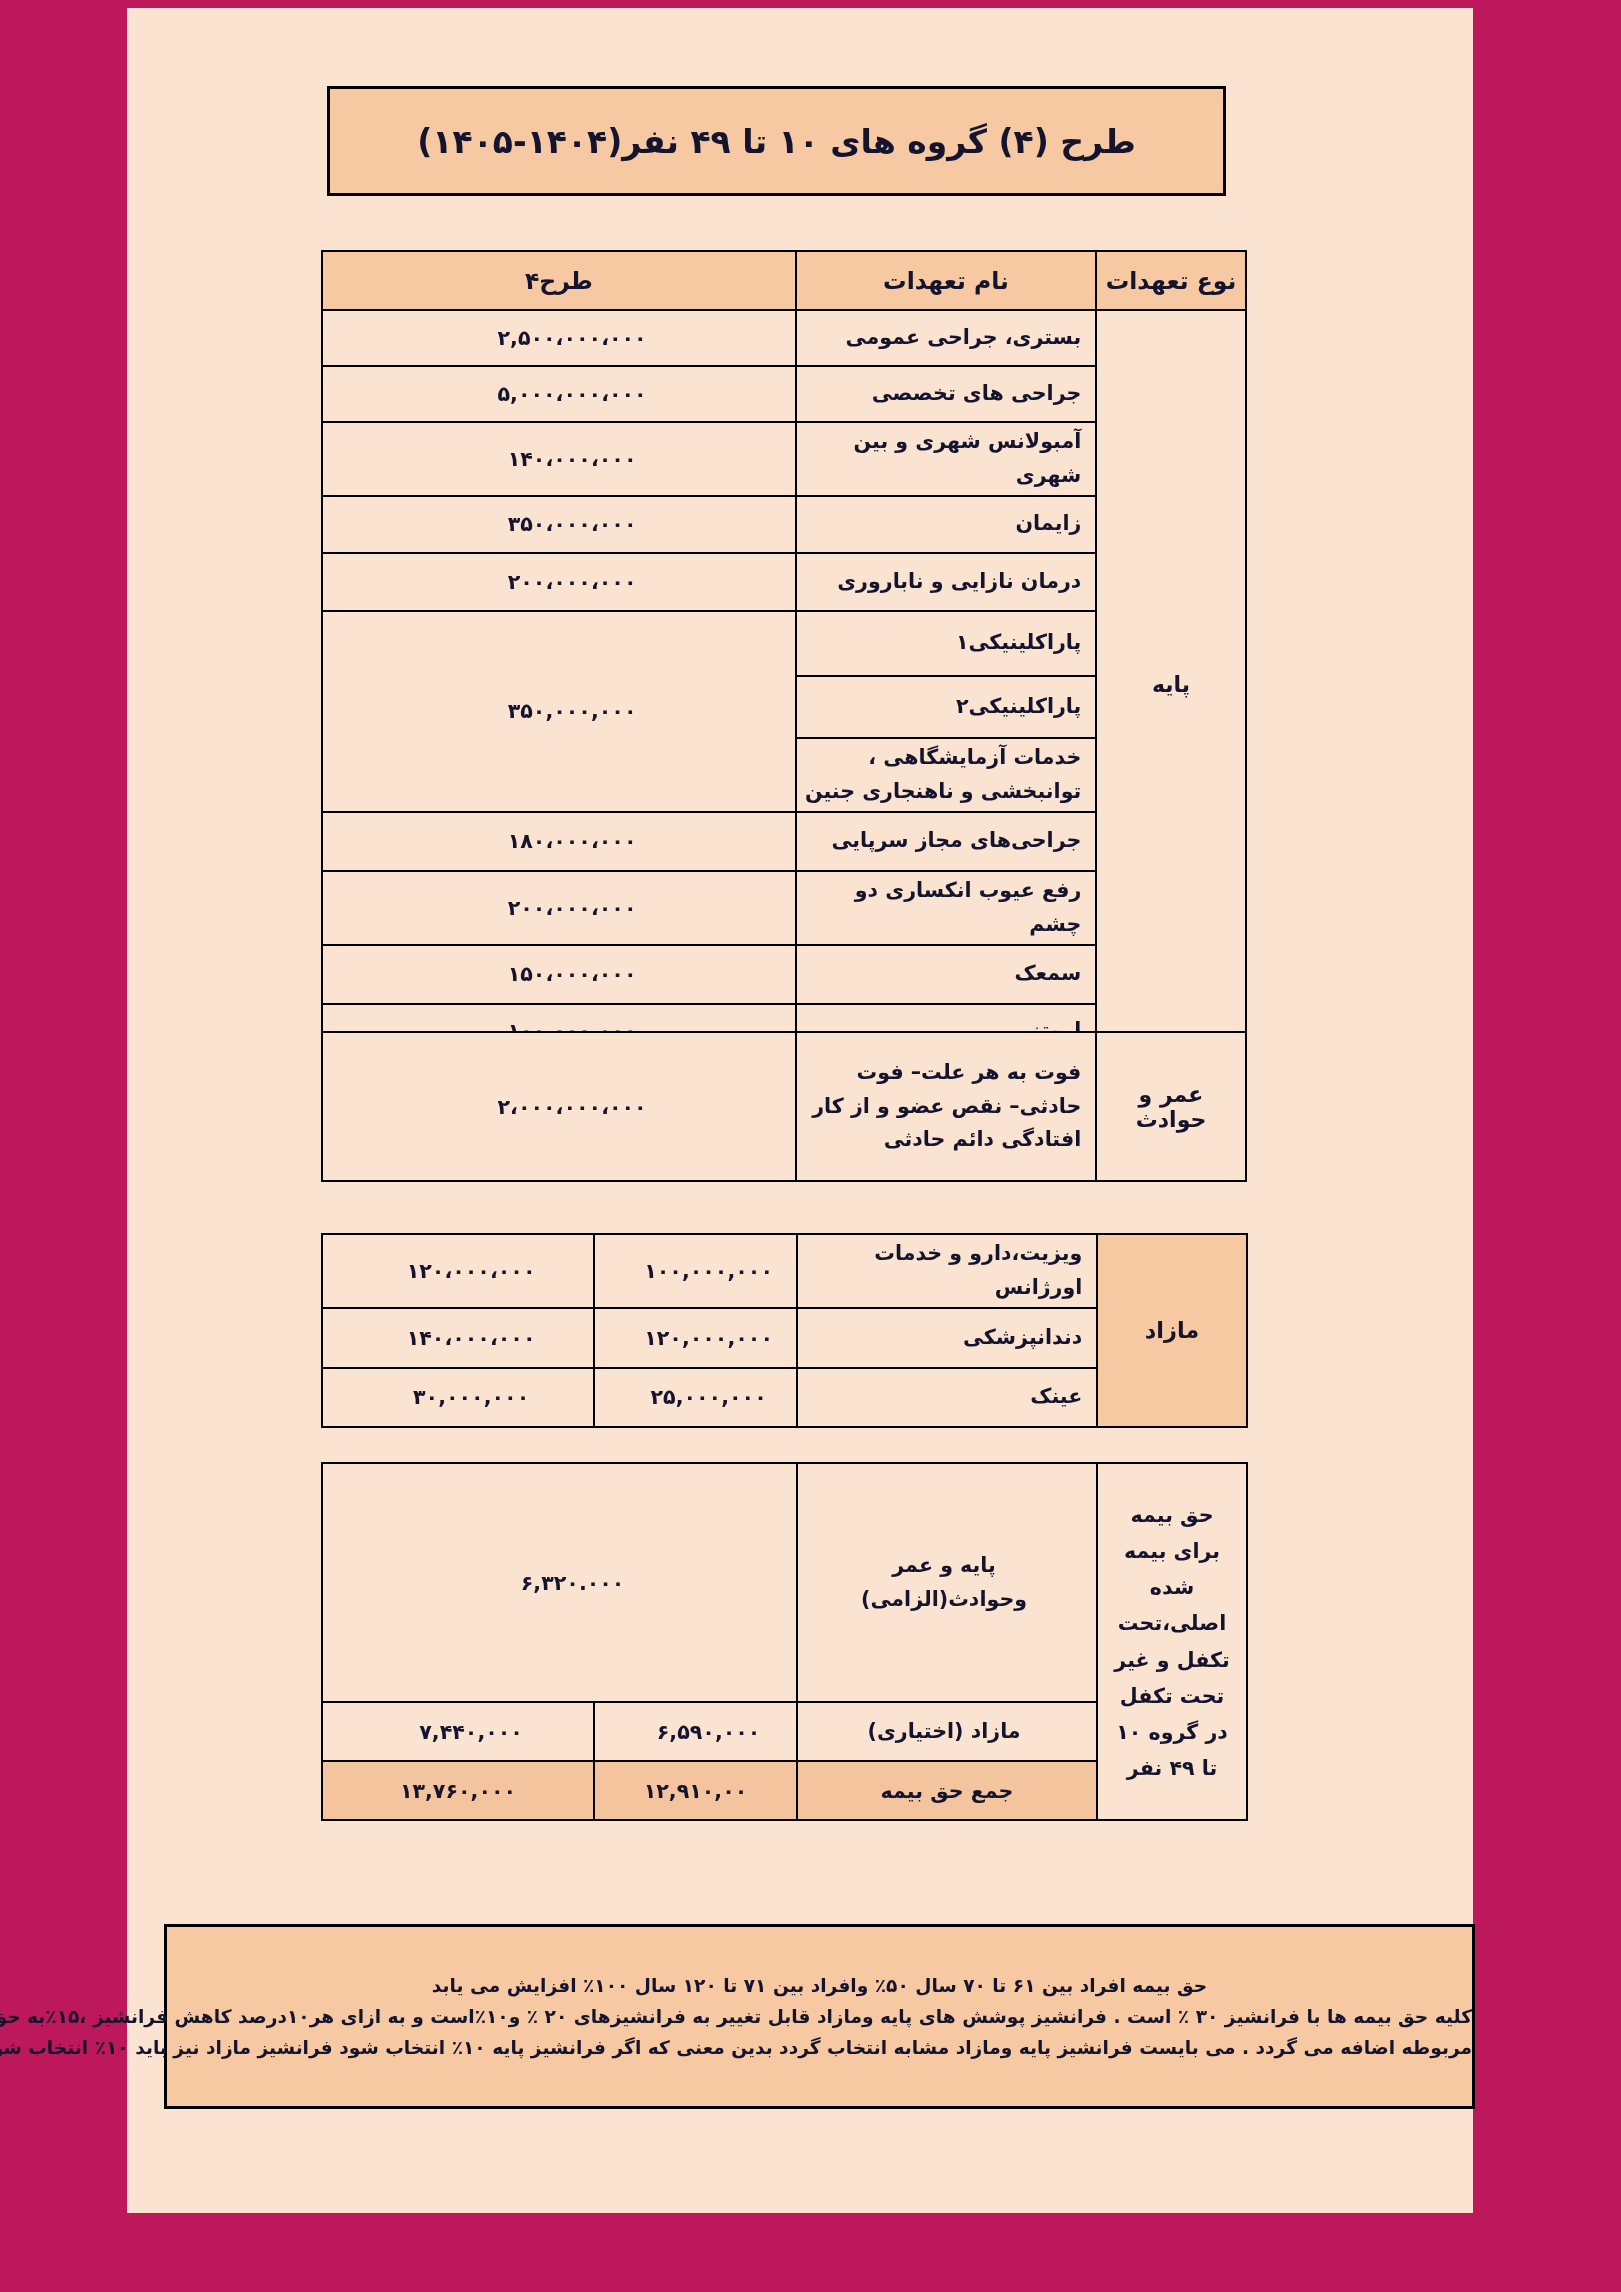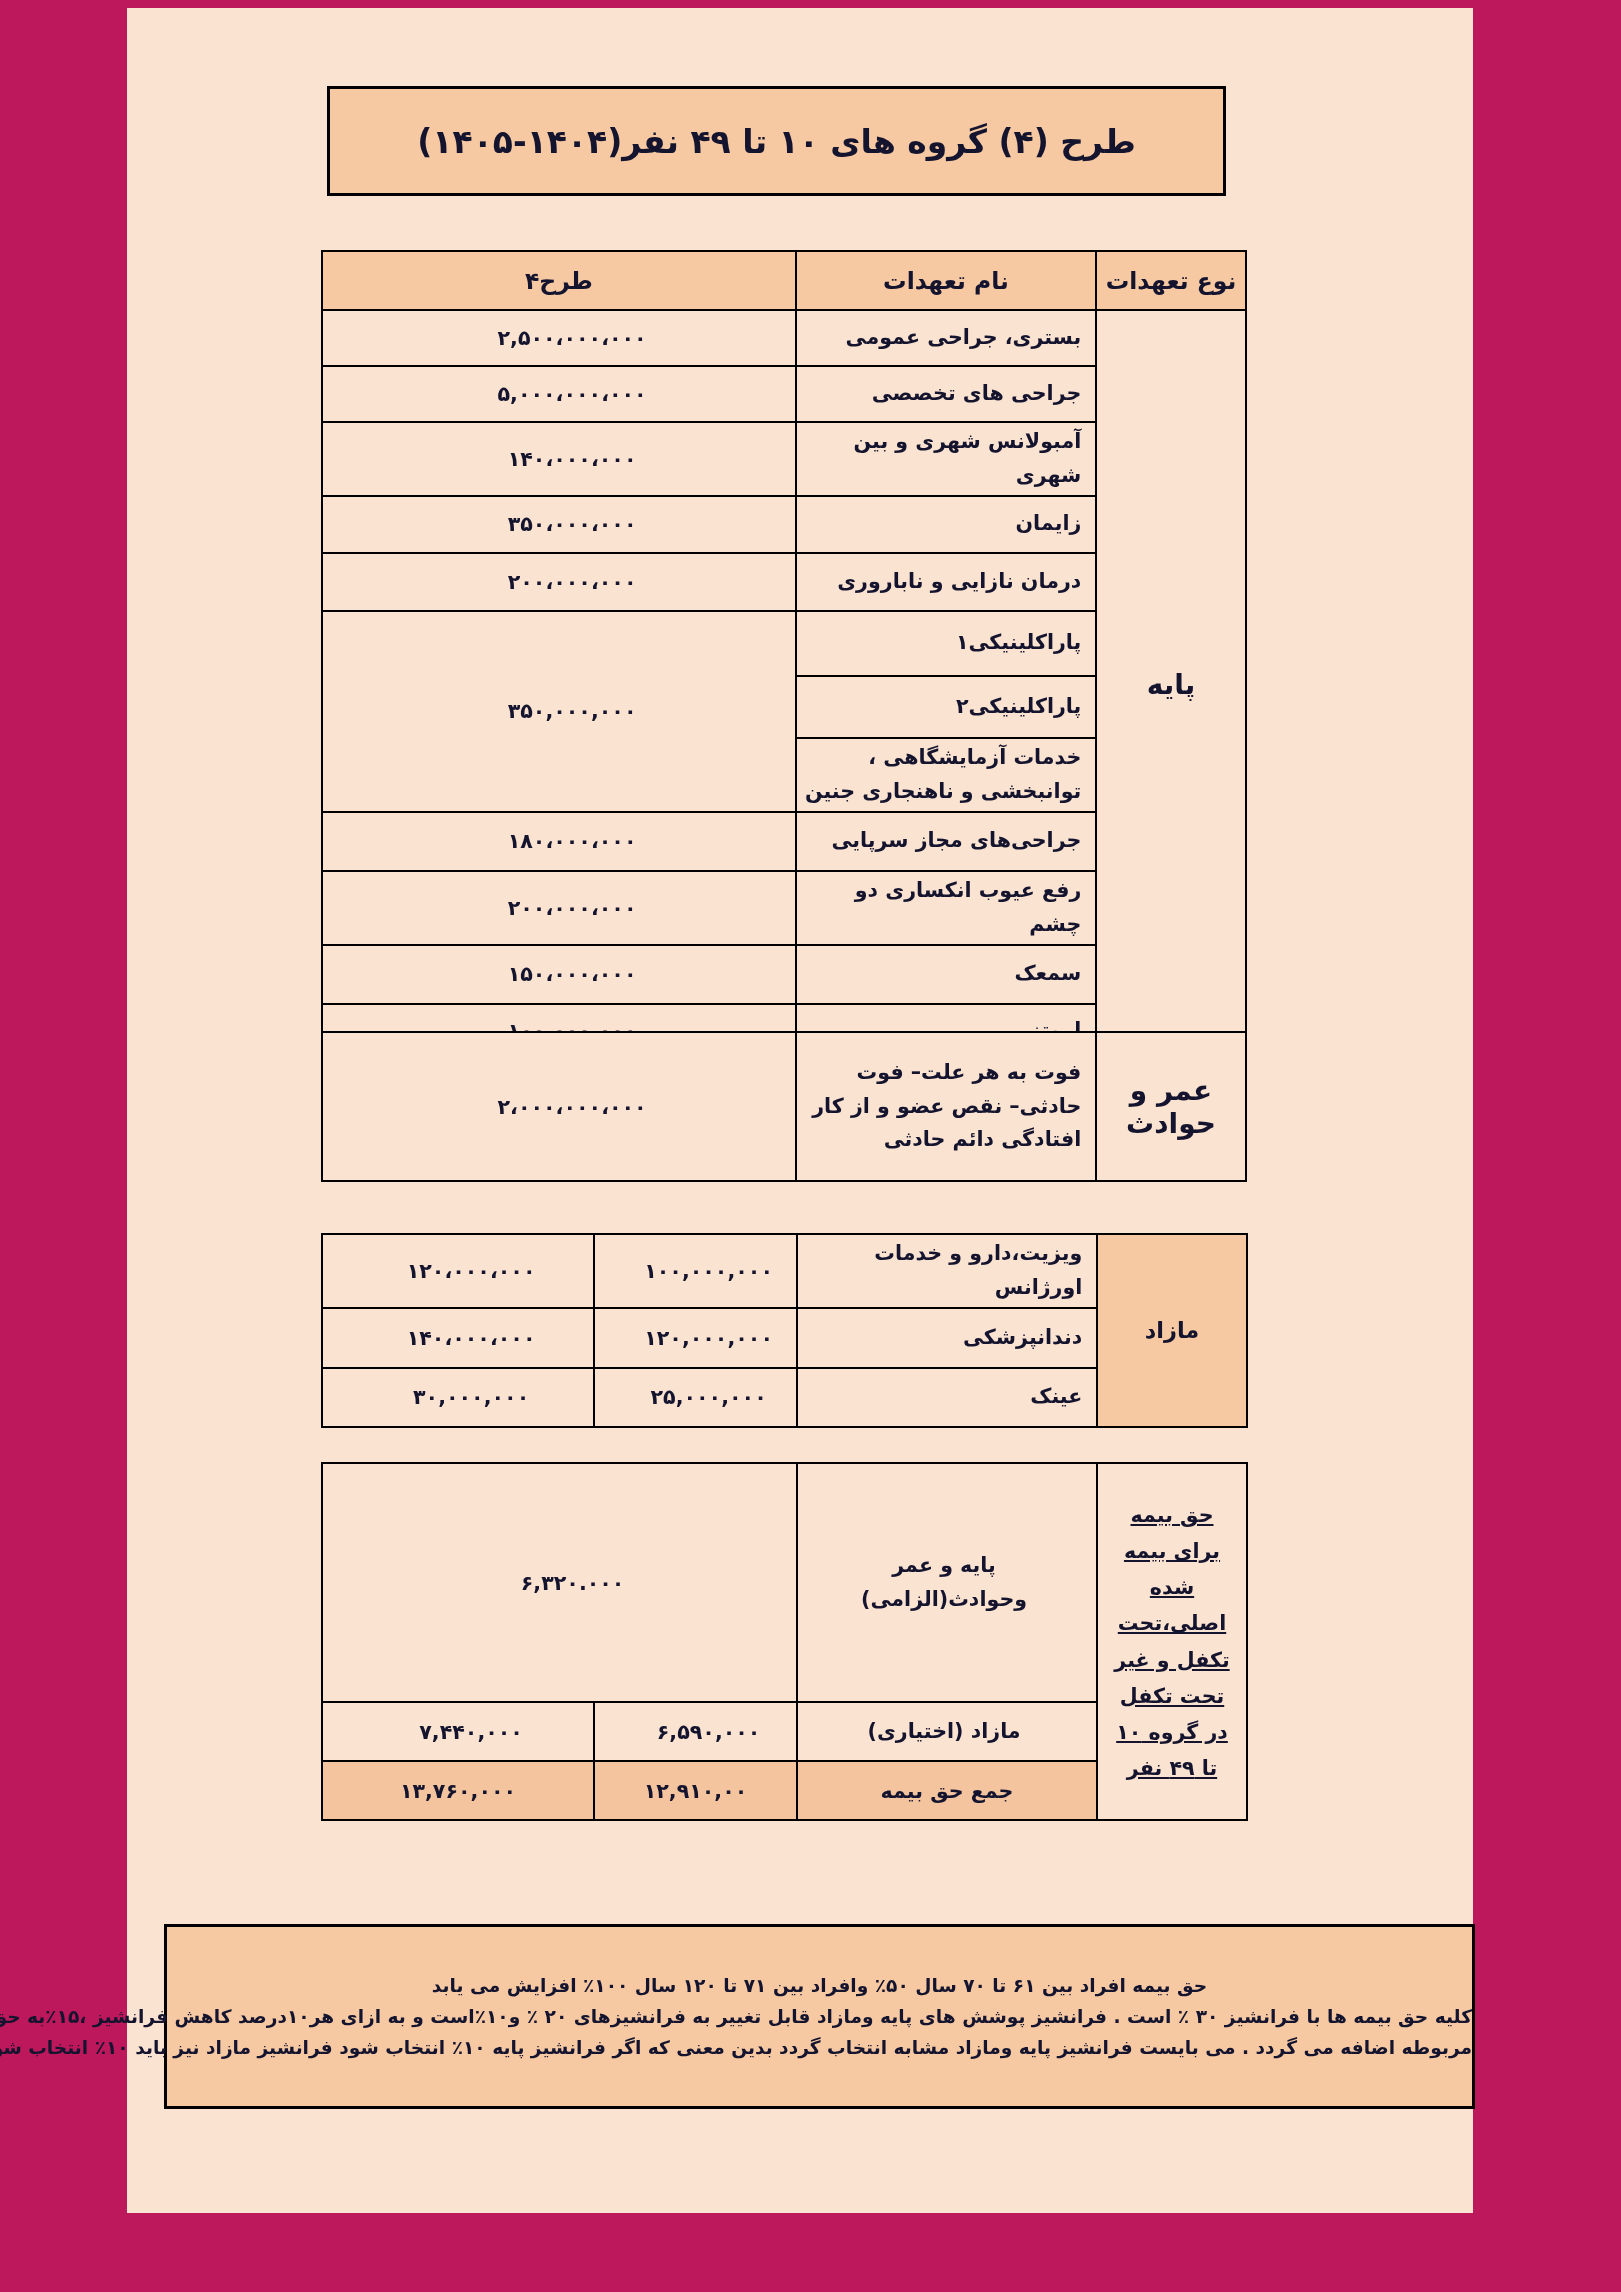--- a/index.html
+++ b/index.html
@@ -46,21 +46,21 @@
     overflow:hidden;
   }
   .t-outer { border:2.9px solid #000; }
   td.hdr {
     background:#f6c9a3;
     text-align:center;
     font-size:23.5px;
   }
   td.typ {
     text-align:center;
-    font-size:28px;
+    font-size:22px;
   }
   td.typ-accent {
     background:#f6c9a3;
     text-align:center;
     font-size:22.5px;
     margin-top:8px;
   }
   td.nm {
     text-align:right;
     padding-right:13.7px;
@@ -75,21 +75,20 @@
   td.sum {
     background:#f3c49e;
     border-width:2.9px;
     text-align:center;
   }
   td.side {
     text-align:center;
     font-size:20.6px;
     line-height:1.75;
     padding:5.9px 9.8px;
-    text-decoration:underline;
   }
   .footer-box {
     position:absolute;
     left:164px; top:1924px;
     width:1311px; height:185px;
     background:#f6c9a3;
     border:3.9px solid #000;
     display:flex; flex-direction:column;
     justify-content:center;
     text-align:center;

